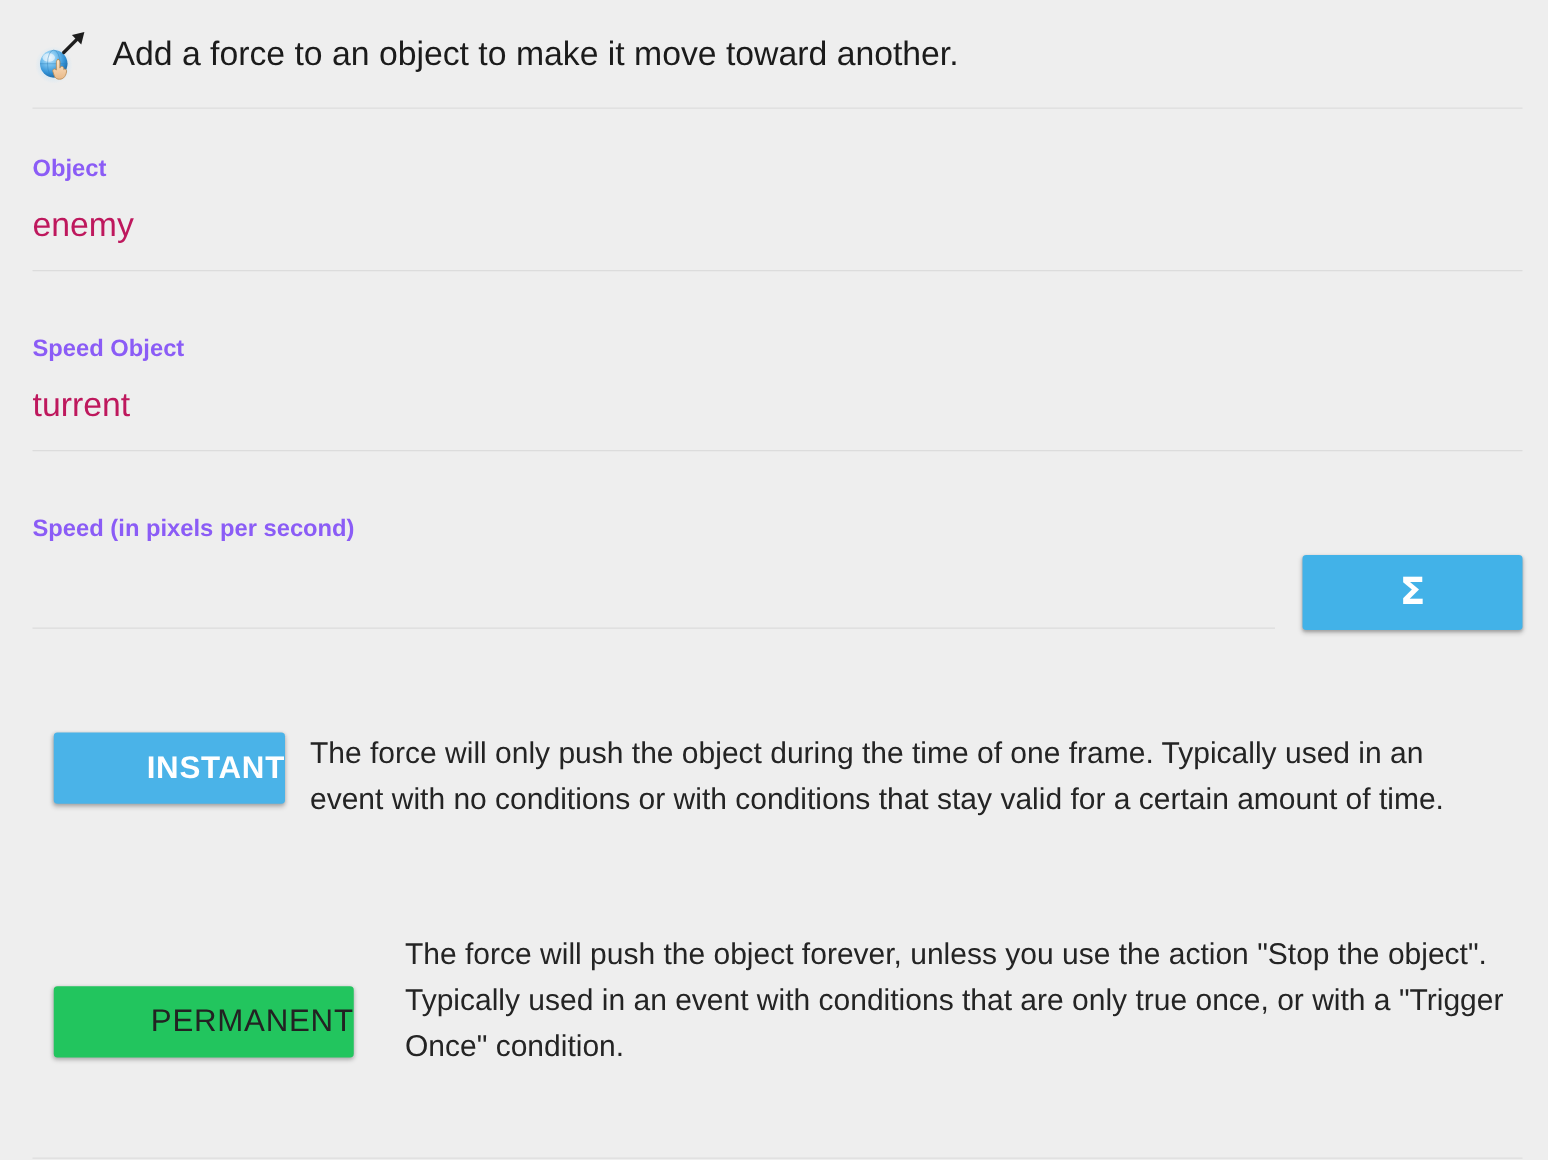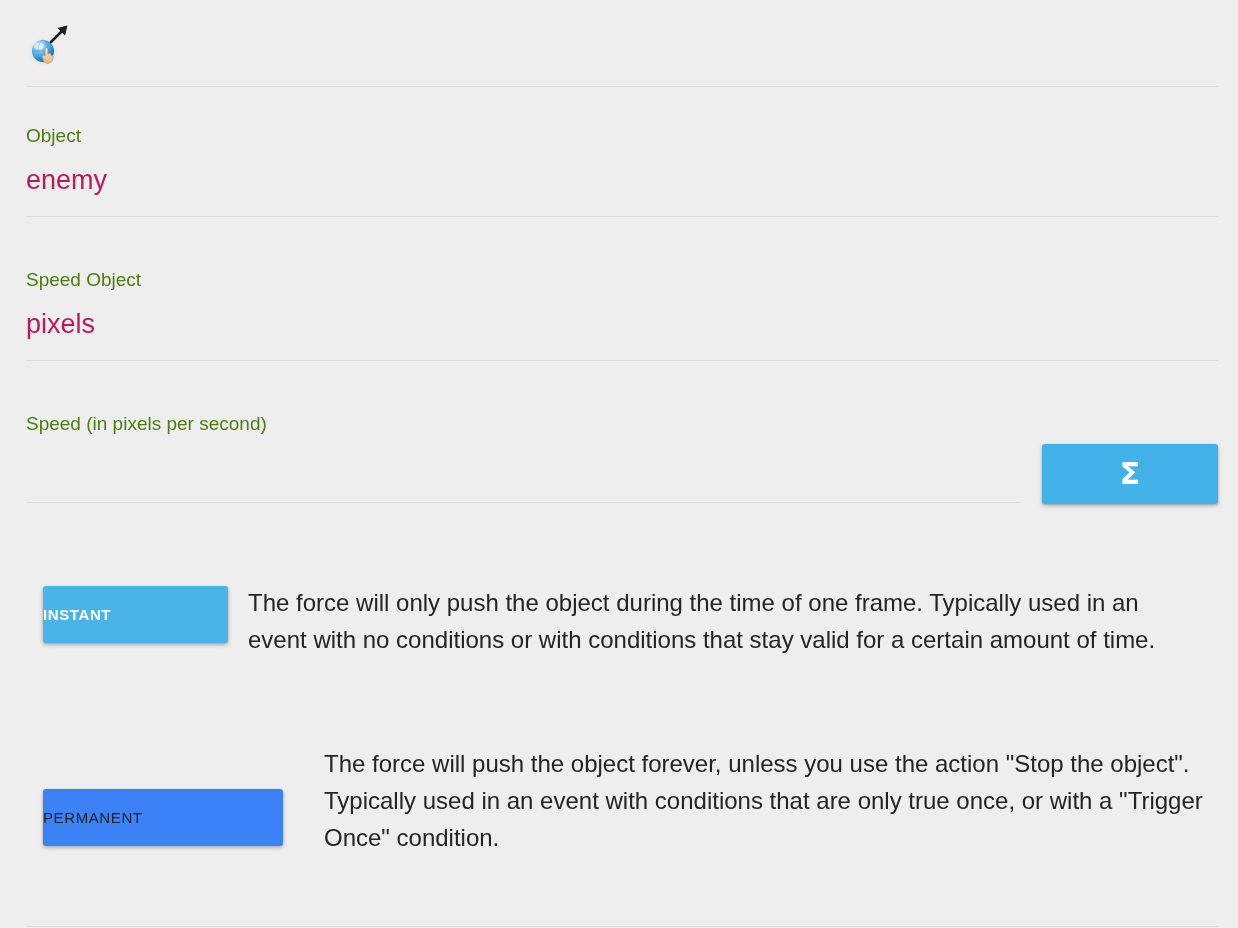--- a/index.html
+++ b/index.html
@@ -58,22 +58,22 @@
   .divider-bottom { top: 926px; }
 
   
   .field {
     position: absolute;
     left: 26px;
   }
   .field-label {
     font-size: 19px;
     line-height: 22px;
-    color: #4d7c0f;
-    font-weight: 400;
+    color: #8b5cf6;
+    font-weight: 700;
     white-space: nowrap;
   }
   .field-value {
     font-size: 27px;
     line-height: 34px;
     color: #be185d;
     margin-top: 16px;
     white-space: nowrap;
   }
   .field-value.mono {
@@ -123,34 +123,34 @@
     width: 1238px;
   }
   #mode-instant   { top: 560px; }
   #mode-permanent { top: 745px; }
 
   .mode-button {
     position: absolute;
     border: none;
     border-radius: 3px;
     font-family: "Liberation Sans", sans-serif;
-    font-size: 15px;
+    font-size: 25px;
     font-weight: 700;
     letter-spacing: 0.6px;
-    text-align: left;
+    text-align: right;
     cursor: pointer;
     padding: 0;
   }
   .mode-button.selected {
     background: #4ab3e8;
     color: #ffffff;
     box-shadow: 0 2px 4px rgba(0,0,0,0.22), 0 1px 3px rgba(0,0,0,0.14);
   }
   .mode-button.unselected {
-    background: #3b82f6;
+    background: #22c55e;
     color: #222222;
     font-weight: 400;
     box-shadow: 0 2px 4px rgba(0,0,0,0.20), 0 1px 3px rgba(0,0,0,0.12);
   }
 
   #button-instant {
     left: 43px;
     top: 26px;
     width: 185px;
     height: 57px;
@@ -219,33 +219,34 @@
                l0 0.7 c0.6 -0.5 1.6 -0.4 2.0 0.3 c0.3 0.5 0.3 1.1 0.2 1.7 c-0.3 1.9 -1.1 3.6 -2.4 4.7
                c-1.2 1.0 -2.8 1.3 -4.3 1.0 c-1.5 -0.3 -2.6 -1.3 -3.1 -2.7 l-1.1 -3.3 c-0.3 -0.9 0.1 -1.8 0.9 -2.1
                c0.6 -0.2 1.2 0.0 1.6 0.5 l0.3 0.4 l0 -6.6 c0 -1.1 0.8 -2.0 1.9 -2.0 z" fill="url(#handGrad)" stroke="#b98a52" stroke-width="0.65" stroke-linejoin="round"></path>
 
       <g stroke="#1d1d1d" stroke-width="2.6" stroke-linecap="round" fill="none">
         <line x1="25" y1="21" x2="39" y2="7"></line>
       </g>
       <path d="M41.5 4.5 L31.5 7.0 L39.0 14.5 Z" fill="#1d1d1d"></path>
     </svg>
   </span>
+  <span class="header-title">Add a force to an object to make it move toward another.</span>
 </div>
 
 <div class="divider divider-top"></div>
 
 <div class="field" id="field-object">
   <div class="field-label">Object</div>
   <div class="field-value">enemy</div>
 </div>
 <div class="field-underline" id="underline-object"></div>
 
 <div class="field" id="field-target-object">
   <div class="field-label">Speed Object</div>
-  <div class="field-value">pixels</div>
+  <div class="field-value">turrent</div>
 </div>
 <div class="field-underline" id="underline-target"></div>
 
 <div class="field" id="field-speed">
   <div class="field-label">Speed (in pixels per second)</div>
 </div>
 <div class="field-underline" id="underline-speed"></div>
 
 <button class="sigma-button">Σ</button>
 

